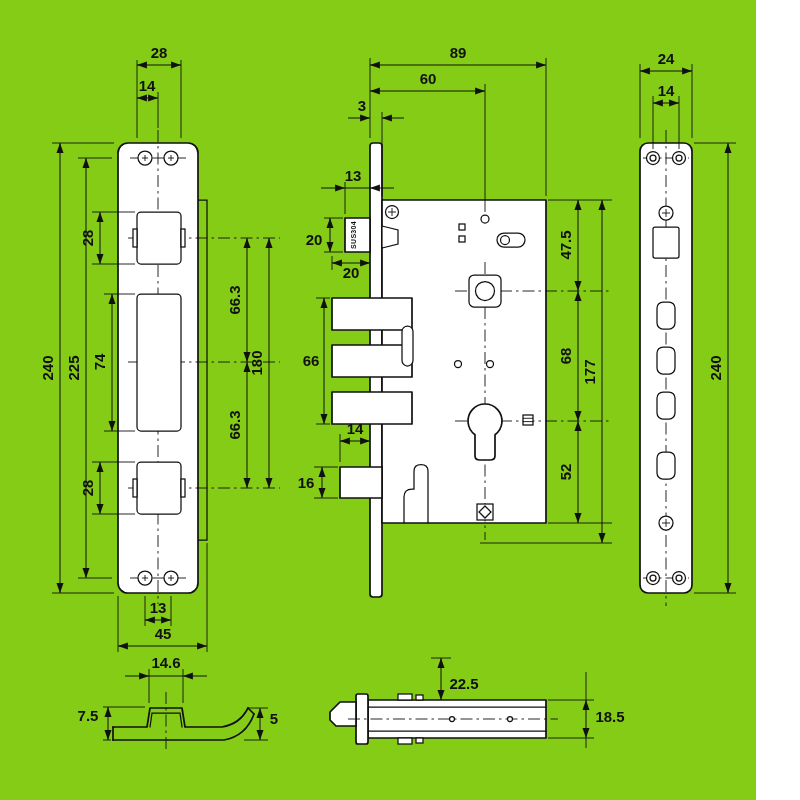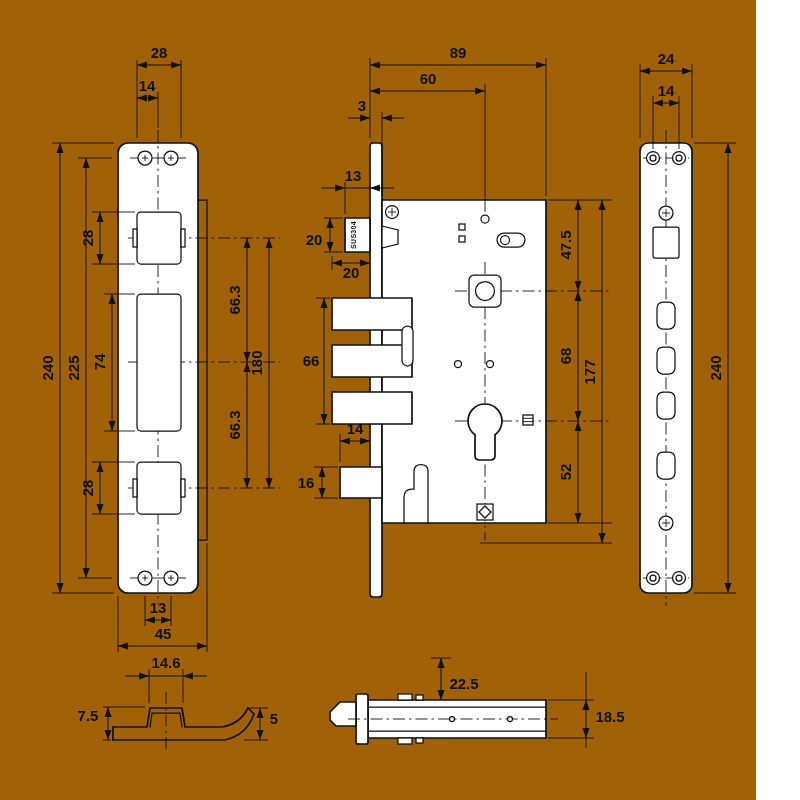--- a/index.html
+++ b/index.html
@@ -1,16 +1,16 @@
 <!DOCTYPE html>
 <html><head>
 <meta charset="utf-8">
 <style>
   html,body{margin:0;padding:0;background:#ffffff;}
-  .sheet{width:756px;height:800px;background:#a16207;position:relative;overflow:hidden;}
+  .sheet{width:756px;height:800px;background:#84cc16;position:relative;overflow:hidden;}
   svg{display:block;}
   .ol{fill:#ffffff;stroke:#111111;stroke-width:1.7;stroke-linejoin:round;}
   .oln{fill:none;stroke:#111111;stroke-width:1.7;stroke-linejoin:round;stroke-linecap:round;}
   .o2{fill:#ffffff;stroke:#111111;stroke-width:1.25;}
   .o2n{fill:none;stroke:#111111;stroke-width:1.25;stroke-linecap:round;}
   .dim{fill:none;stroke:#111111;stroke-width:1;}
   .ext{fill:none;stroke:#111111;stroke-width:0.9;}
   .cl{fill:none;stroke:#111111;stroke-width:0.9;stroke-dasharray:12 4 2.5 4;}
   text.d{font:700 15px "Liberation Sans","DejaVu Sans",sans-serif;fill:#111111;text-anchor:middle;}
   text.s{font:700 7px "Liberation Sans","DejaVu Sans",sans-serif;fill:#111111;text-anchor:middle;letter-spacing:0.3px;}

